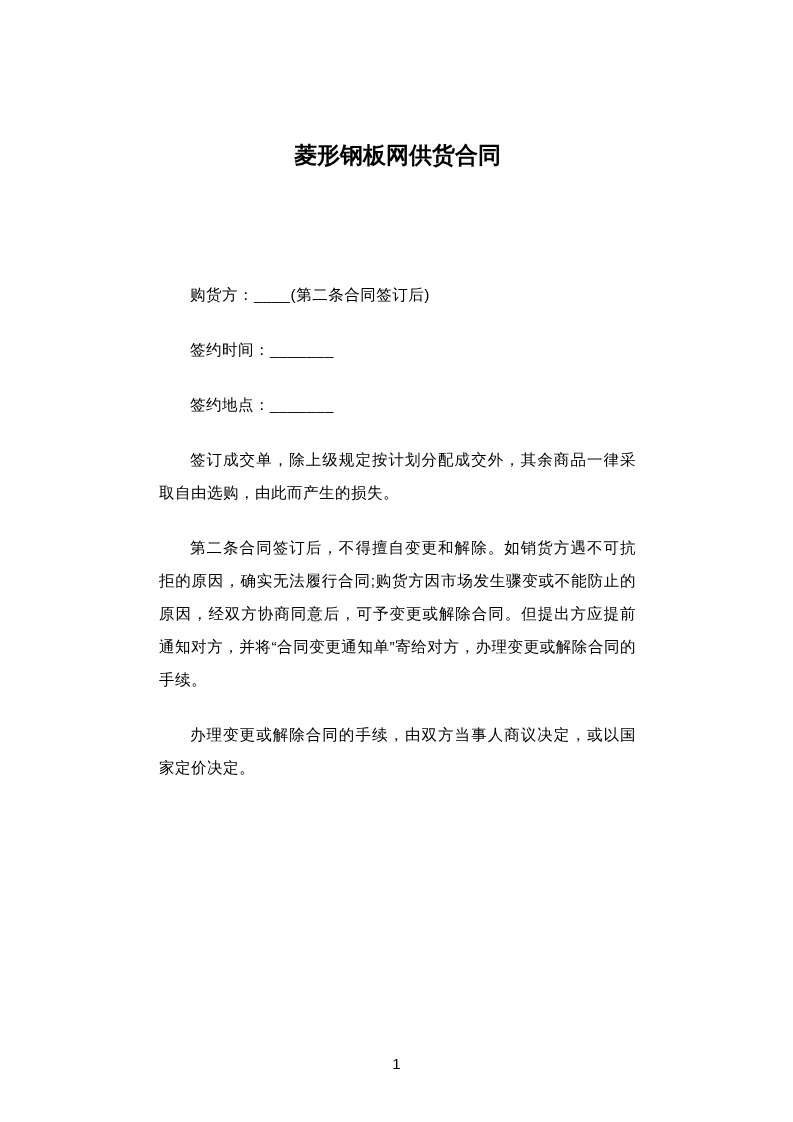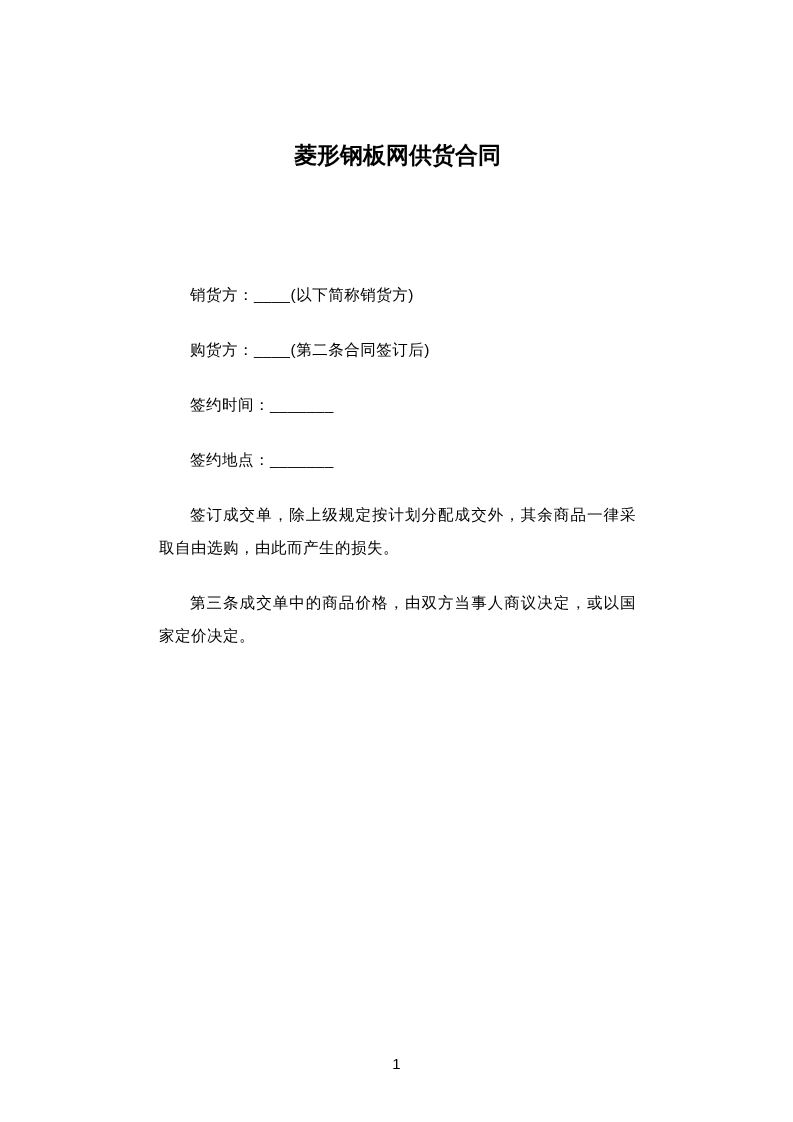--- a/index.html
+++ b/index.html
@@ -46,21 +46,21 @@
     text-align: center;
     font-size: 15px;
   }
 </style>
 </head>
 <body>
 
 <div class="page">
   <div class="content">
     <h1 class="doc-title">菱形钢板网供货合同</h1>
-    <p class="para">销货方：____(以下简称销货方)</p>
     <p class="para">购货方：____(第二条合同签订后)</p>
     <p class="para">签约时间：_______</p>
     <p class="para">签约地点：_______</p>
     <p class="para">签订成交单，除上级规定按计划分配成交外，其余商品一律采取自由选购，由此而产生的损失。</p>
-    <p class="para">第三条成交单中的商品价格，由双方当事人商议决定，或以国家定价决定。</p>
+    <p class="para">第二条合同签订后，不得擅自变更和解除。如销货方遇不可抗拒的原因，确实无法履行合同;购货方因市场发生骤变或不能防止的原因，经双方协商同意后，可予变更或解除合同。但提出方应提前通知对方，并将“合同变更通知单”寄给对方，办理变更或解除合同的手续。</p>
+    <p class="para">办理变更或解除合同的手续，由双方当事人商议决定，或以国家定价决定。</p>
   </div>
   <div class="page-number">1</div>
 </div>
 
 </body></html>

